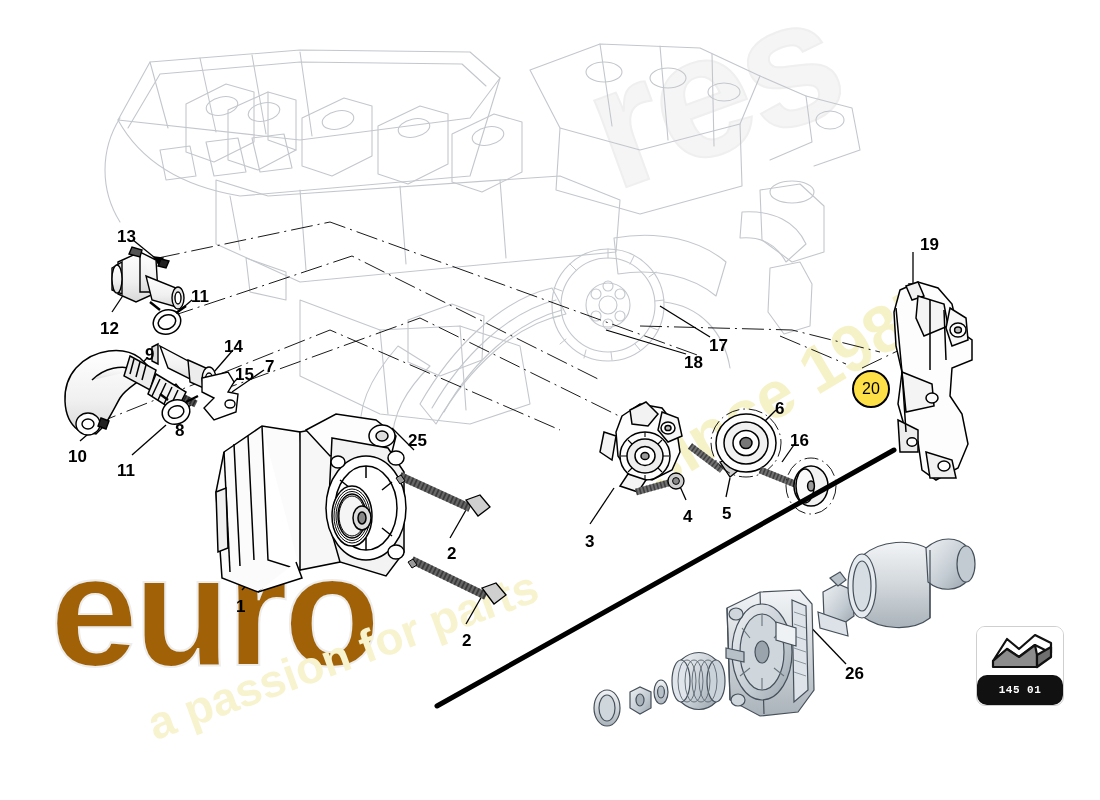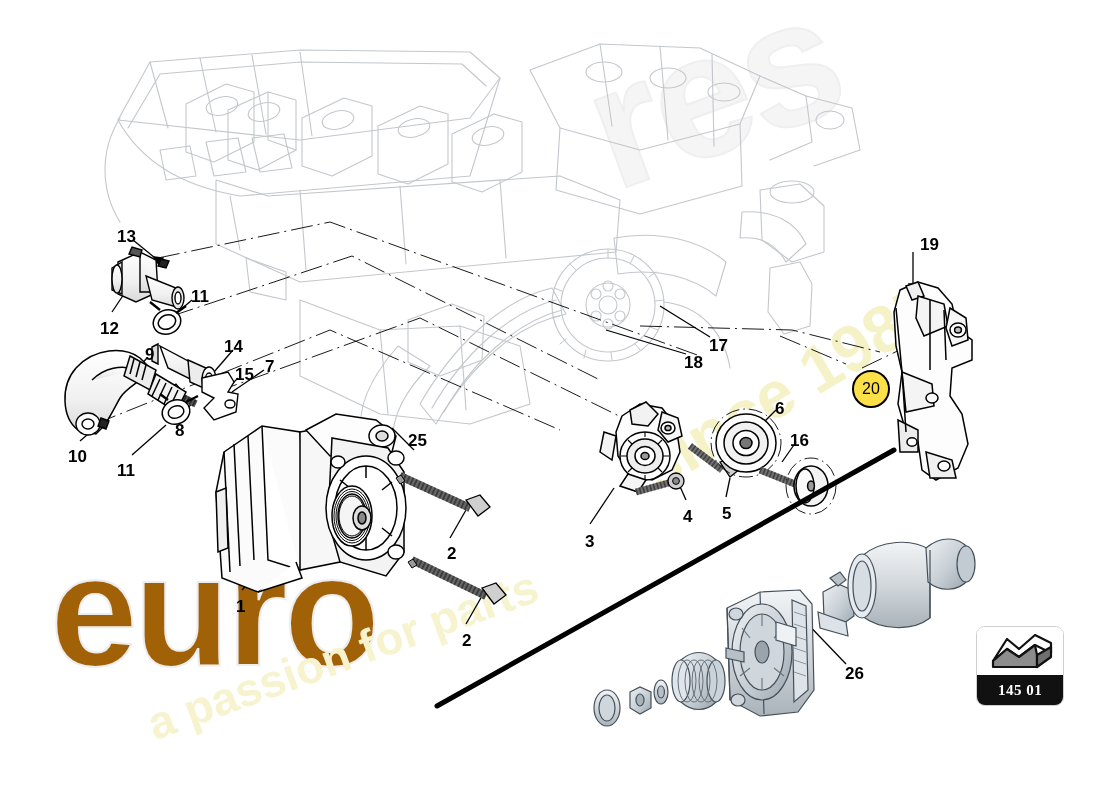--- a/index.html
+++ b/index.html
@@ -57,22 +57,23 @@
 
   
   .badge{
     position:absolute;left:976px;top:626px;width:86px;height:78px;
     background:#fff;border:1px solid #cfcfcf;border-radius:9px;overflow:hidden;
     box-shadow:0 0 0 1px #fff;
   }
   .badge-top{height:48px;background:#fff;position:relative;}
   .badge-bot{
     height:30px;background:#111;color:#fff;display:flex;align-items:center;
-    justify-content:center;font-size:15px;font-weight:bold;letter-spacing:.5px;
-    font-family:Liberation Serif, serif;
+    justify-content:center;font-size:11px;font-weight:bold;letter-spacing:.5px;
+    font-family:Liberation Mono, monospace;
+    border-radius:10px;
   }
 </style>
 </head>
 <body>
 
 <div id="stage">
 
   <div class="wm-layer">
     <div class="wm-euro">euro</div>
     <div class="wm-euro2">res</div>

